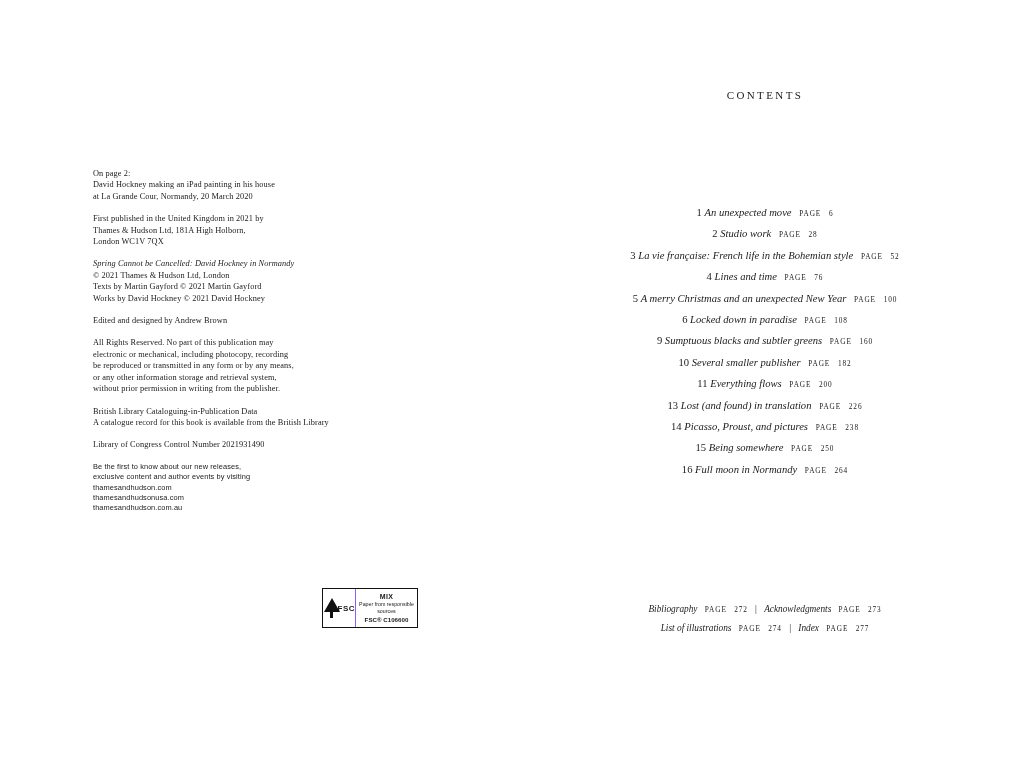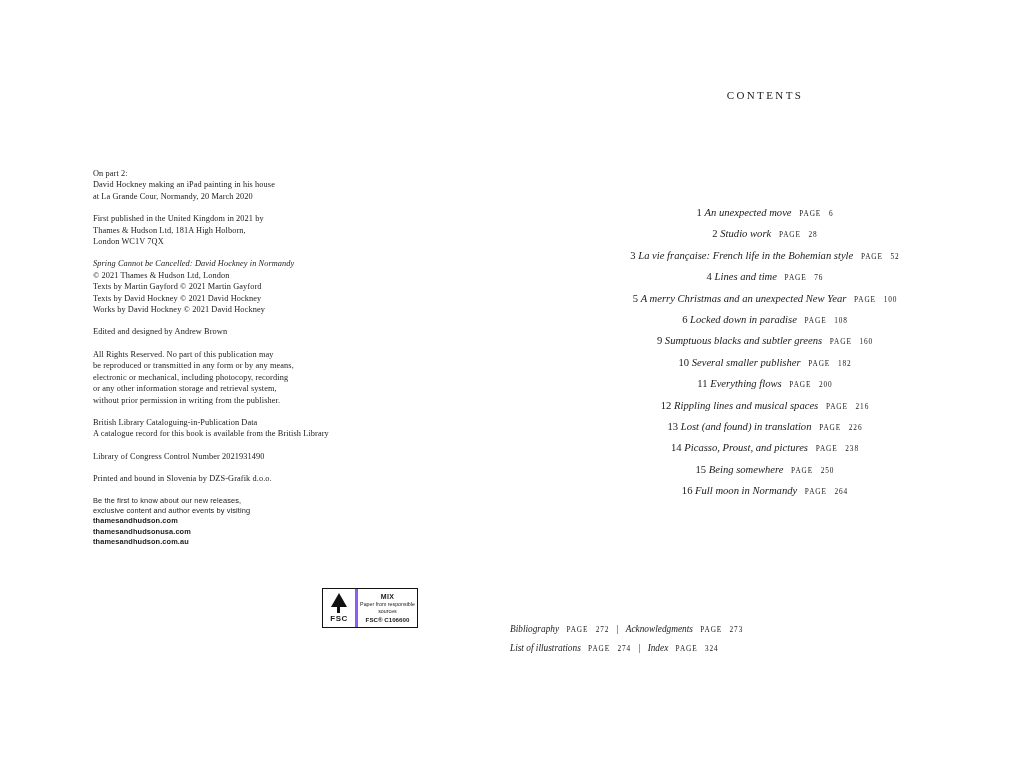--- a/index.html
+++ b/index.html
@@ -55,39 +55,38 @@
   }
   .cp-italic {
     font-style: italic;
   }
   .promo {
     font-family: "Liberation Sans", sans-serif;
     font-size: 7.4px;
     line-height: 10.4px;
   }
   .promo .bold {
-    font-weight: bold;
+    font-weight: normal;
   }
   
   .fsc {
     position: absolute;
     left: 322px;
     top: 588px;
     width: 96px;
     height: 40px;
     border: 1px solid #111;
     display: flex;
     background: #fff;
     box-sizing: border-box;
   }
   .fsc-left {
     width: 32px;
-    border-right: 3px solid #8b5cf6;
+    border-right: 1px solid #8b5cf6;
     display: flex;
-    flex-direction: column;
     align-items: center;
     justify-content: center;
     position: relative;
     text-align: right;
   }
   .fsc-tree {
     width: 18px;
     height: 20px;
     position: relative;
   }
@@ -175,22 +174,22 @@
   }
   .toc-page {
     font-size: 7.3px;
     letter-spacing: 0.9px;
     margin-left: 5px;
   }
   .backmatter {
     position: absolute;
     left: 0;
     width: 510px;
-    text-align: left;
-    top: 620px;
+    text-align: center;
+    top: 600px;
   }
   .bm-row {
     font-size: 9.3px;
     line-height: 19px;
     font-style: italic;
     white-space: nowrap;
   }
   .bm-row .toc-page {
     font-style: normal;
   }
@@ -201,65 +200,61 @@
 </style>
 </head>
 <body>
 
 <div class="spread">
 
   <div class="page">
     <div class="copyright-block">
 
       <p class="cp-para">
-        <span class="cp-line">On part 2:</span>
+        <span class="cp-line">On page 2:</span>
         <span class="cp-line">David Hockney making an iPad painting in his house</span>
         <span class="cp-line">at La Grande Cour, Normandy, 20 March 2020</span>
       </p>
 
       <p class="cp-para">
         <span class="cp-line">First published in the United Kingdom in 2021 by</span>
         <span class="cp-line">Thames &amp; Hudson Ltd, 181A High Holborn,</span>
         <span class="cp-line">London WC1V 7QX</span>
       </p>
 
 
       <p class="cp-para">
         <span class="cp-line cp-italic">Spring Cannot be Cancelled: David Hockney in Normandy</span>
         <span class="cp-line">© 2021 Thames &amp; Hudson Ltd, London</span>
         <span class="cp-line">Texts by Martin Gayford © 2021 Martin Gayford</span>
-        <span class="cp-line">Texts by David Hockney © 2021 David Hockney</span>
         <span class="cp-line">Works by David Hockney © 2021 David Hockney</span>
       </p>
 
       <p class="cp-para">
         <span class="cp-line">Edited and designed by Andrew Brown</span>
       </p>
 
       <p class="cp-para">
         <span class="cp-line">All Rights Reserved. No part of this publication may</span>
+        <span class="cp-line">electronic or mechanical, including photocopy, recording</span>
         <span class="cp-line">be reproduced or transmitted in any form or by any means,</span>
-        <span class="cp-line">electronic or mechanical, including photocopy, recording</span>
         <span class="cp-line">or any other information storage and retrieval system,</span>
         <span class="cp-line">without prior permission in writing from the publisher.</span>
       </p>
 
       <p class="cp-para">
         <span class="cp-line">British Library Cataloguing-in-Publication Data</span>
         <span class="cp-line">A catalogue record for this book is available from the British Library</span>
       </p>
 
       <p class="cp-para">
         <span class="cp-line">Library of Congress Control Number 2021931490</span>
       </p>
 
 
-      <p class="cp-para">
-        <span class="cp-line">Printed and bound in Slovenia by DZS-Grafik d.o.o.</span>
-      </p>
 
       <p class="cp-para promo">
         <span class="cp-line">Be the first to know about our new releases,</span>
         <span class="cp-line">exclusive content and author events by visiting</span>
         <span class="cp-line bold">thamesandhudson.com</span>
         <span class="cp-line bold">thamesandhudsonusa.com</span>
         <span class="cp-line bold">thamesandhudson.com.au</span>
       </p>
 
     </div>
@@ -342,26 +337,20 @@
         <span class="toc-page">182</span>
       </div>
 
       <div class="toc-row">
         <span class="toc-num">11</span>
         <span class="toc-title">Everything flows</span>
         <span class="toc-page">PAGE</span>
         <span class="toc-page">200</span>
       </div>
 
-      <div class="toc-row">
-        <span class="toc-num">12</span>
-        <span class="toc-title">Rippling lines and musical spaces</span>
-        <span class="toc-page">PAGE</span>
-        <span class="toc-page">216</span>
-      </div>
 
       <div class="toc-row">
         <span class="toc-num">13</span>
         <span class="toc-title">Lost (and found) in translation</span>
         <span class="toc-page">PAGE</span>
         <span class="toc-page">226</span>
       </div>
 
       <div class="toc-row">
         <span class="toc-num">14</span>
@@ -396,18 +385,18 @@
         <span class="toc-page">PAGE</span>
         <span class="toc-page">273</span>
       </div>
       <div class="bm-row">
         <span>List of illustrations</span>
         <span class="toc-page">PAGE</span>
         <span class="toc-page">274</span>
         <span class="bm-sep">|</span>
         <span>Index</span>
         <span class="toc-page">PAGE</span>
-        <span class="toc-page">324</span>
+        <span class="toc-page">277</span>
       </div>
     </div>
 
   </div>
 </div>
 
 </body></html>

